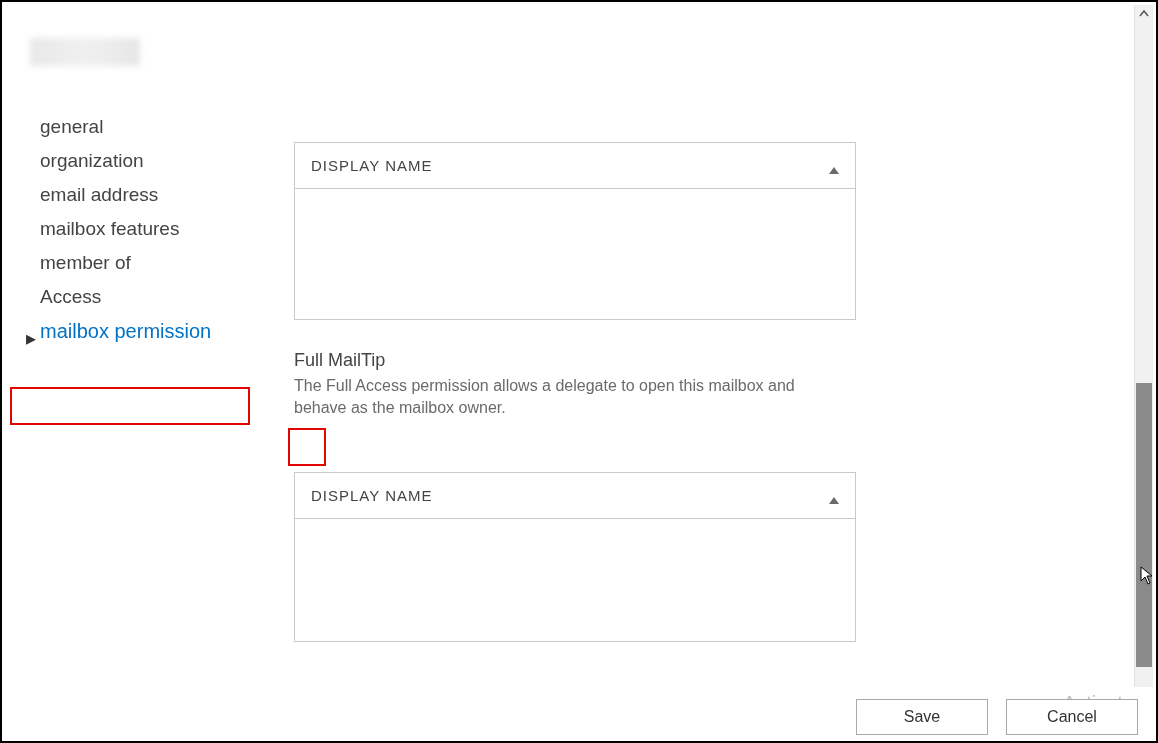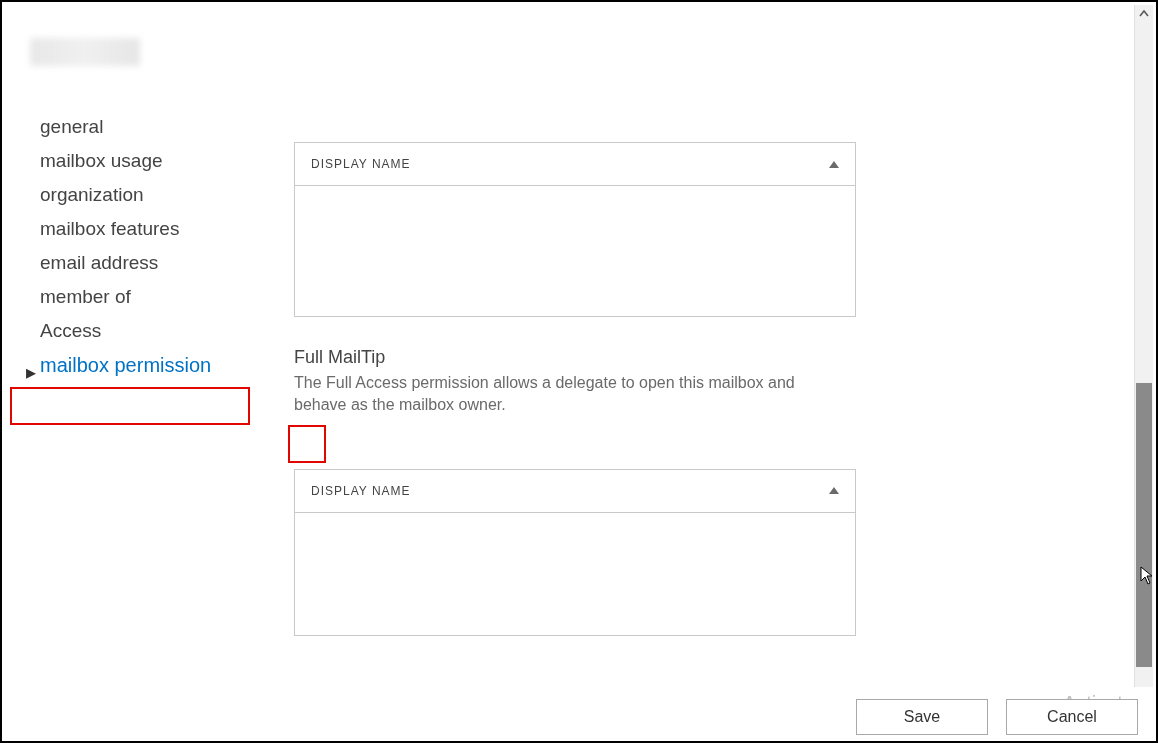--- a/index.html
+++ b/index.html
@@ -83,26 +83,26 @@
     color: #6a6a6a;
   }
   .list-box {
     border: 1px solid #c9c9c9;
     width: 562px;
     box-sizing: border-box;
   }
   .list-header {
     border-bottom: 1px solid #c9c9c9;
     padding: 14px 16px;
-    font-size: 12px;
+    font-size: 15px;
     letter-spacing: 1px;
     color: #444;
     display: flex;
     justify-content: space-between;
-    align-items: center;
+    align-items: flex-end;
   }
   .sort-tri {
     width: 0;
     height: 0;
     border-left: 5px solid transparent;
     border-right: 5px solid transparent;
     border-bottom: 7px solid #6a6a6a;
   }
   .list-body {
     background: #ffffff;
@@ -206,24 +206,23 @@
 </style>
 </head>
 <body>
 
 <div class="frame">
 
   <div class="title-blur"></div>
 
   <nav class="sidebar">
     <div class="sidebar-item">general</div>
-    <div class="sidebar-item">mailbox usage</div>
     <div class="sidebar-item">organization</div>
+    <div class="sidebar-item">email address</div>
     <div class="sidebar-item">mailbox features</div>
-    <div class="sidebar-item">email address</div>
     <div class="sidebar-item">member of</div>
     <div class="sidebar-item">Access</div>
     <div class="sidebar-item selected">
       <span class="indicator">▸</span>
       <span>mailbox permission</span>
     </div>
   </nav>
 
   <div class="highlight-box"></div>
 

